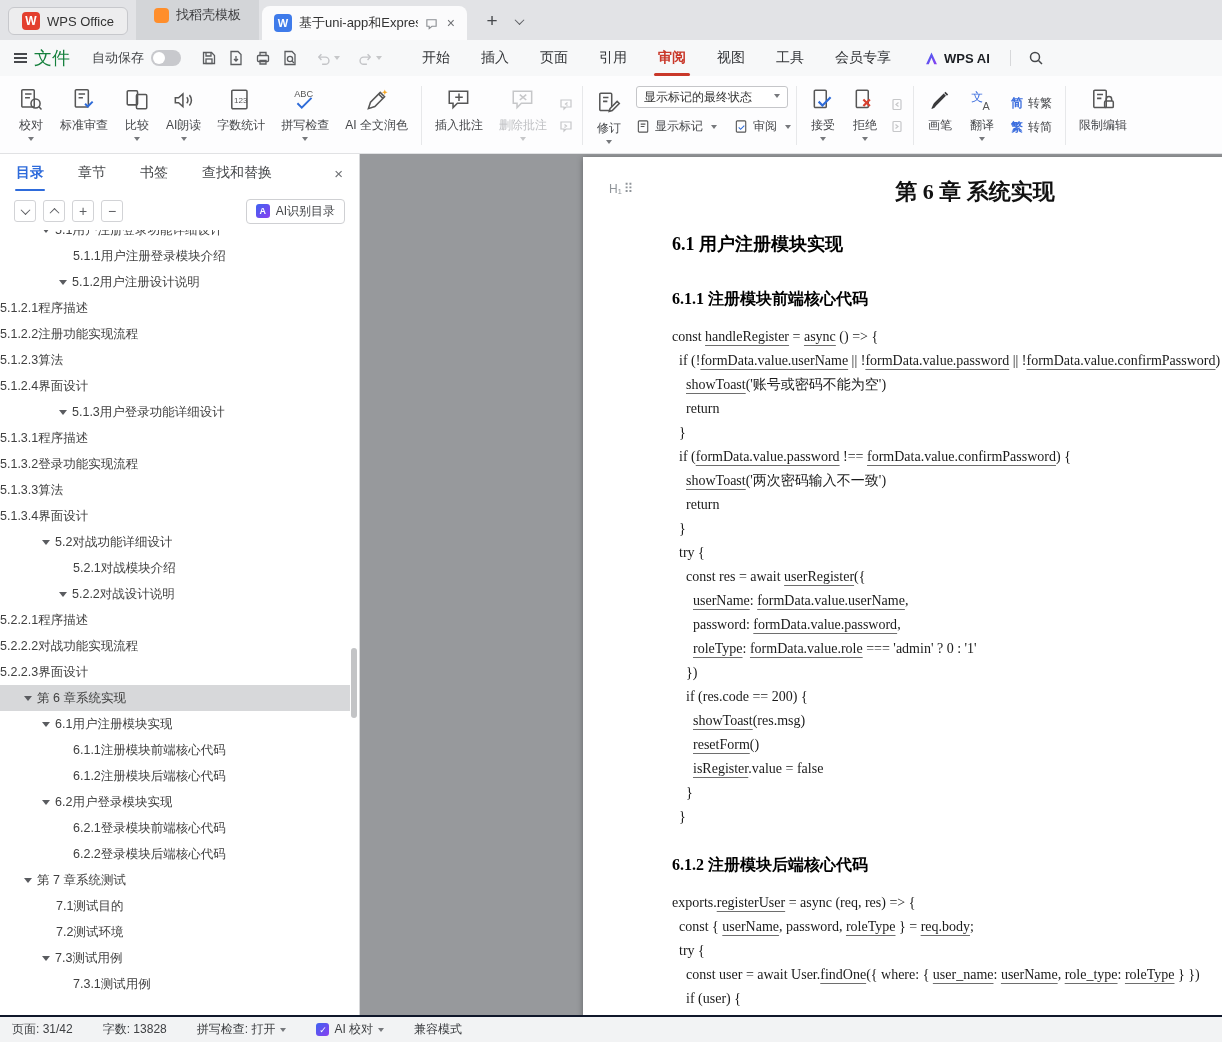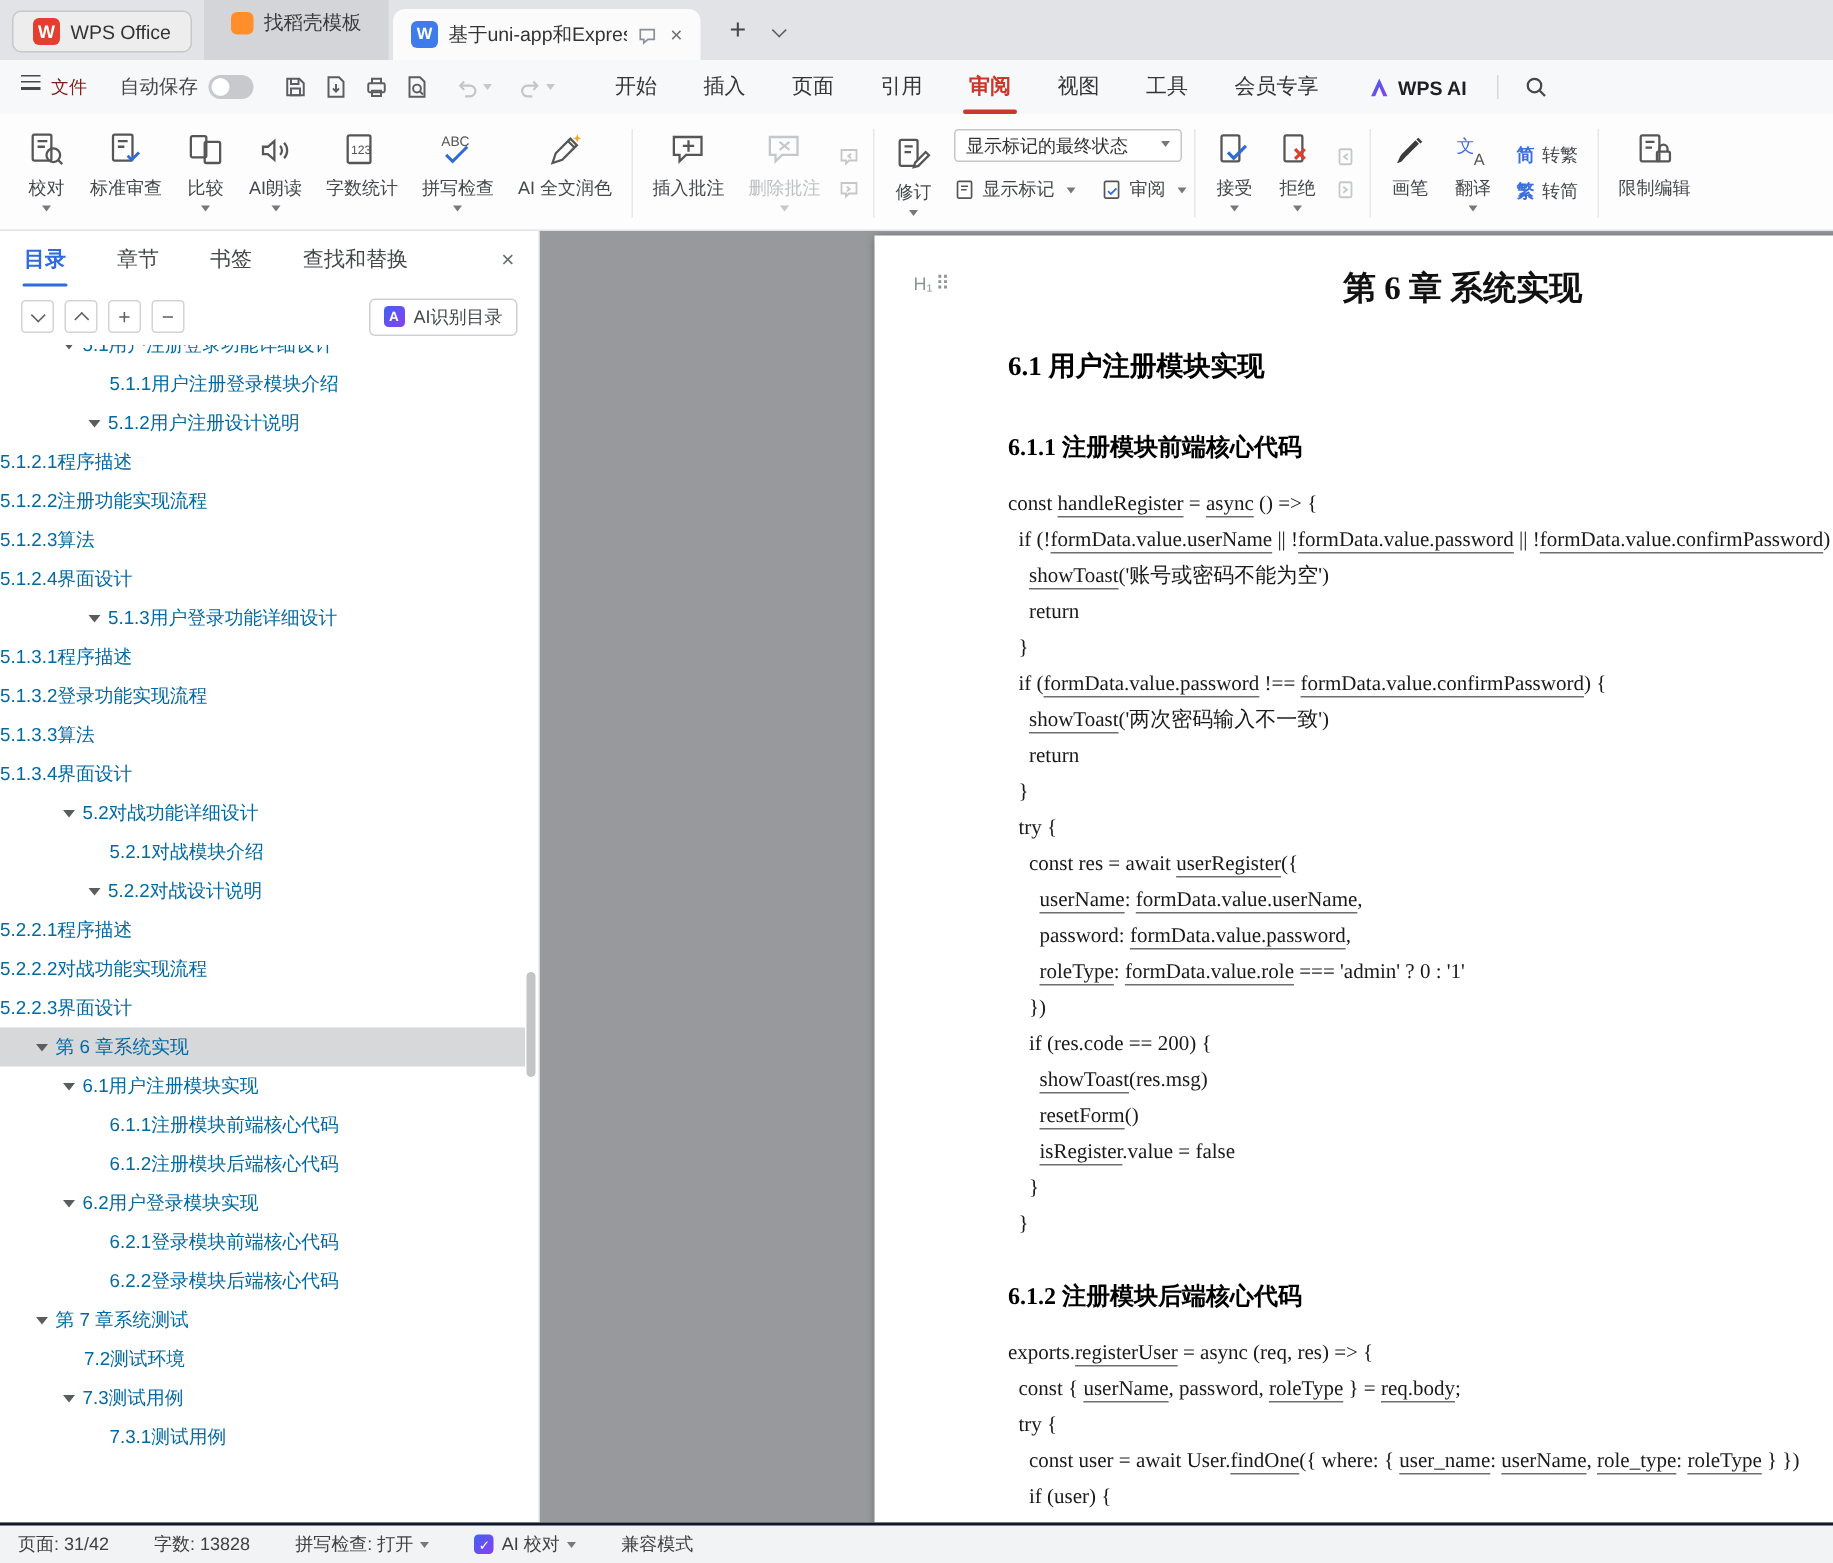--- a/index.html
+++ b/index.html
@@ -17,21 +17,21 @@
   .doc-title { font-size:13px; color:#333; white-space:nowrap; overflow:hidden; flex:1; }
   .chat-ico { display:flex; align-items:center; flex:none; }
   .tab-close { color:#6d6f73; font-size:14px; padding:0 2px; flex:none; cursor:default; }
   .tab-add { width:26px; height:26px; margin:0 0 6px 12px; color:#46484c; font-size:19px; display:flex; align-items:center; justify-content:center; }
   .chev-btn { width:22px; height:22px; margin:0 0 8px 4px; display:flex; align-items:center; justify-content:center; }
   .chev { width:7px; height:7px; border-left:1.6px solid #5c5e62; border-bottom:1.6px solid #5c5e62; transform:rotate(-45deg) translate(1px,-1px); display:inline-block; }
   .chev.up { transform:rotate(135deg) translate(1px,-1px); }
 
   
   .menubar { position:absolute; top:40px; left:0; right:0; height:36px; background:#f7f8f9; display:flex; align-items:center; padding:0 14px; }
-  .file-btn { display:flex; gap:7px; font-size:12px; color:#7f1d1d; }
+  .file-btn { display:flex; align-items:center; gap:7px; font-size:18px; color:#15803d; }
   .burger { display:inline-flex; flex-direction:column; gap:2.5px; }
   .burger i { width:13px; height:1.7px; background:#46484c; display:block; }
   .autosave { display:flex; align-items:center; gap:7px; font-size:13px; color:#45474a; margin-left:22px; }
   .toggle { width:30px; height:16px; border-radius:8px; background:#c8c9cd; position:relative; display:inline-block; }
   .toggle .knob { position:absolute; left:2px; top:2px; width:12px; height:12px; border-radius:50%; background:#fff; }
   .qicons { display:flex; align-items:center; gap:11px; margin-left:20px; }
   .qico { display:flex; align-items:center; }
   .undo-wrap { display:flex; align-items:center; gap:2px; margin-left:6px; }
   .mtabs { display:flex; gap:31px; margin-left:40px; font-size:14px; }
   .mtab { position:relative; color:#333538; white-space:nowrap;text-align:center; }
@@ -69,21 +69,21 @@
   .side-tabs { height:38px; display:flex; align-items:center; gap:34px; padding:0 16px; font-size:14px; }
   .stab { position:relative; color:#45474a; }
   .stab.active { color:#2e6bdb; font-weight:bold; }
   .stab.active::after { content:""; position:absolute; left:50%; transform:translateX(-50%); bottom:-9px; width:30px; height:2.5px; background:#2e6bdb; border-radius:1px; }
   .sclose { margin-left:auto; color:#6d6f73; font-size:15px; }
   .side-ctls { height:38px; display:flex; align-items:center; gap:7px; padding:0 14px; }
   .ctl { width:22px; height:22px; border:1px solid #d2d3d6; border-radius:3px; display:flex; align-items:center; justify-content:center; color:#5c5e62; font-size:14px; background:#fff; }
   .ai-toc-btn { margin-left:auto; height:25px; border:1px solid #cfd0d3; border-radius:4px; padding:0 9px; display:flex; align-items:center; gap:6px; font-size:12px; color:#45474a; background:#fff; }
   .grad-sq { width:14px; height:14px; border-radius:3px; background:linear-gradient(135deg,#3e63f0,#8a3ff0); color:#fff; font-size:9px; font-weight:bold; display:flex; align-items:center; justify-content:center; }
   .toc-list { position:absolute; top:76px; bottom:0; left:0; right:9px; overflow:hidden; }
-  .trow { height:26px; display:flex; align-items:center; font-size:12.5px; color:#0369a1; }
+  .trow { height:26px; display:flex; align-items:center; font-size:12.5px; color:#404040; }
   .trow:first-child { margin-top:-13px; }
   .trow.sel { background:#d7d8da; }
   .trow .tri { width:0; height:0; border:4px solid transparent; border-top:5px solid #5a5c60; margin:4px 5px 0 -14px; flex:none; }
   .trow .lab { white-space:nowrap; overflow:hidden; text-overflow:ellipsis; }
   .lvl1 { padding-left:38px; } .lvl2 { padding-left:56px; } .lvl3 { padding-left:73px; } .lvl4 { }
   .side-scroll { position:absolute; right:2px; top:494px; width:6px; height:70px; border-radius:3px; background:#c3c4c6; }
 
   .docarea { position:absolute; left:361px; top:0; right:0; bottom:0; background:#97999c; overflow:hidden; }
   .page { position:absolute; left:222px; top:3px; width:790px; height:1250px; background:#fff; box-shadow:0 1px 6px rgba(0,0,0,.35); padding:14px 95px 40px 89px; font-family:"Liberation Serif",serif; color:#1a1a1a; }
   .grip { position:absolute; left:26px; top:24px; color:#8f9499; font-size:12px; display:flex; gap:2px; align-items:center; font-family:"Liberation Sans",sans-serif; }
@@ -569,20 +569,23 @@
           <span class="lab">6.2.1登录模块前端核心代码</span>
         </div>
         <div class="trow lvl3">
           <span class="lab">6.2.2登录模块后端核心代码</span>
         </div>
         <div class="trow lvl1">
           <span class="tri"></span>
           <span class="lab">第 7 章系统测试</span>
         </div>
         <div class="trow lvl2">
+          <span class="lab">7.1测试目的</span>
+        </div>
+        <div class="trow lvl2">
           <span class="lab">7.2测试环境</span>
         </div>
         <div class="trow lvl2">
           <span class="tri"></span>
           <span class="lab">7.3测试用例</span>
         </div>
         <div class="trow lvl3">
           <span class="lab">7.3.1测试用例</span>
         </div>
       </div>

